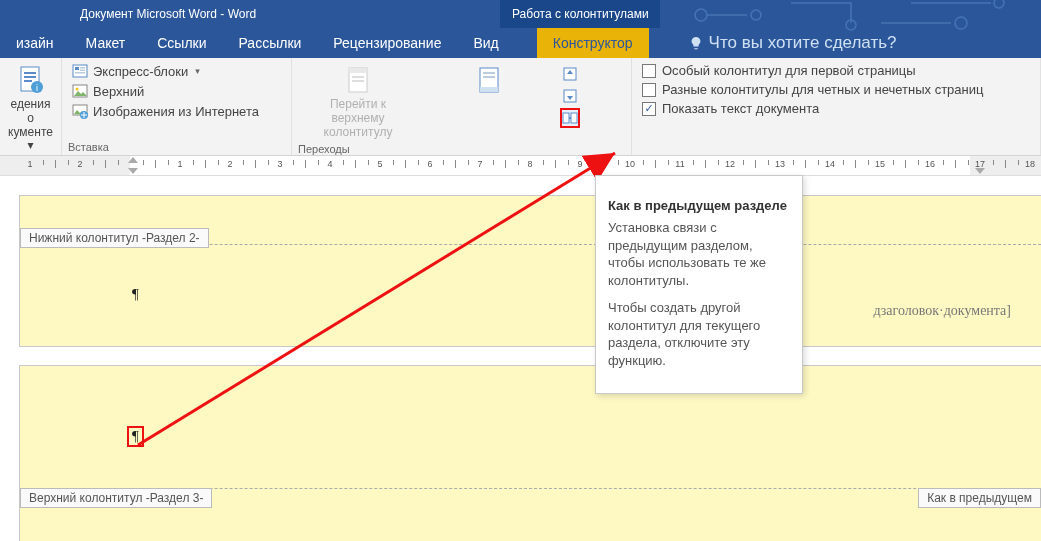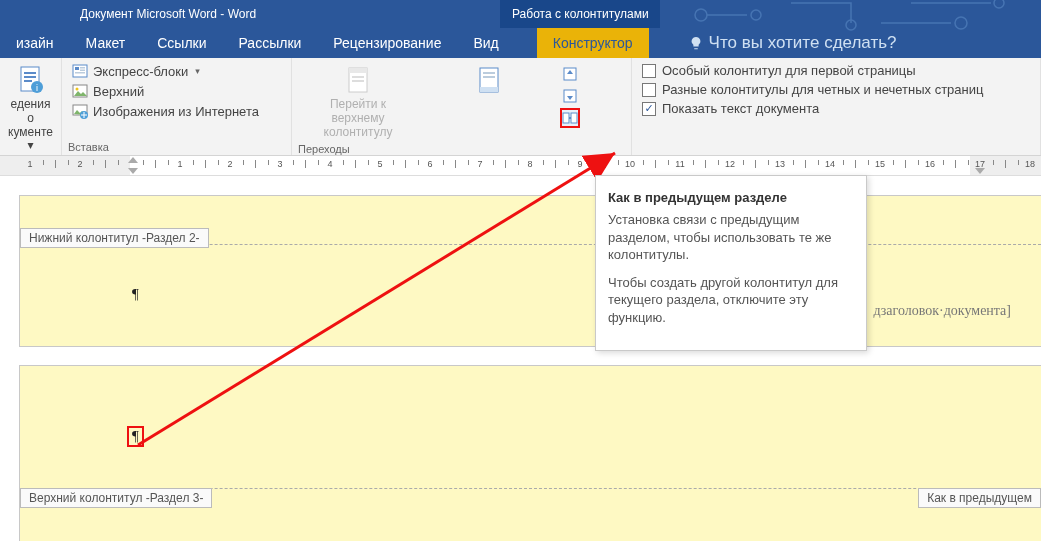--- a/index.html
+++ b/index.html
@@ -53,21 +53,21 @@
   .docarea { position:absolute; top:176px; left:0; right:0; bottom:0; background:#fff; overflow:hidden;}
   .page { position:absolute; left:20px; right:0; background:#fef9c3; box-shadow:0 0 0 1px #c8c8c8;}
   .page1 { top:20px; height:150px;}
   .page2 { top:190px; height:175px;}
   .hfborder{ position:absolute; left:0; right:0; border-top:1px dashed #aaa;}
   .hftag { position:absolute; background:#fafafa; border:1px solid #bbb; padding:2px 8px; font-size:12px; color:#555;}
   .para { position:absolute; font-family:"Times New Roman",serif; font-size:15px; color:#222;}
   .para-hl{ border:2px solid #e11; padding:0 3px;}
   .placeholder{ position:absolute; right:30px; font-family:"Times New Roman",serif; font-size:14px; color:#777;}
 
-  .tooltip { position:absolute; top:175px; left:595px; width:272px; background:#fff; border:1px solid #c9c9c9; box-shadow:2px 2px 6px rgba(0,0,0,.15); padding:14px 12px 14px; font-size:13px; color:#555; z-index:30;}
+  .tooltip { position:absolute; top:175px; left:595px; width:208px; background:#fff; border:1px solid #c9c9c9; box-shadow:2px 2px 6px rgba(0,0,0,.15); padding:22px 12px 14px; font-size:13px; color:#555; z-index:30;}
   .tooltip .ttitle{ font-weight:600; color:#333; margin-bottom:6px;}
   .tooltip p{ margin-bottom:10px; line-height:1.35;}
 
   .arrow { position:absolute; top:150px; left:120px; pointer-events:none; z-index:25;}
 </style>
 </head>
 <body>
 
 <div class="titlebar">
   <span class="title">Документ Microsoft Word - Word</span>

